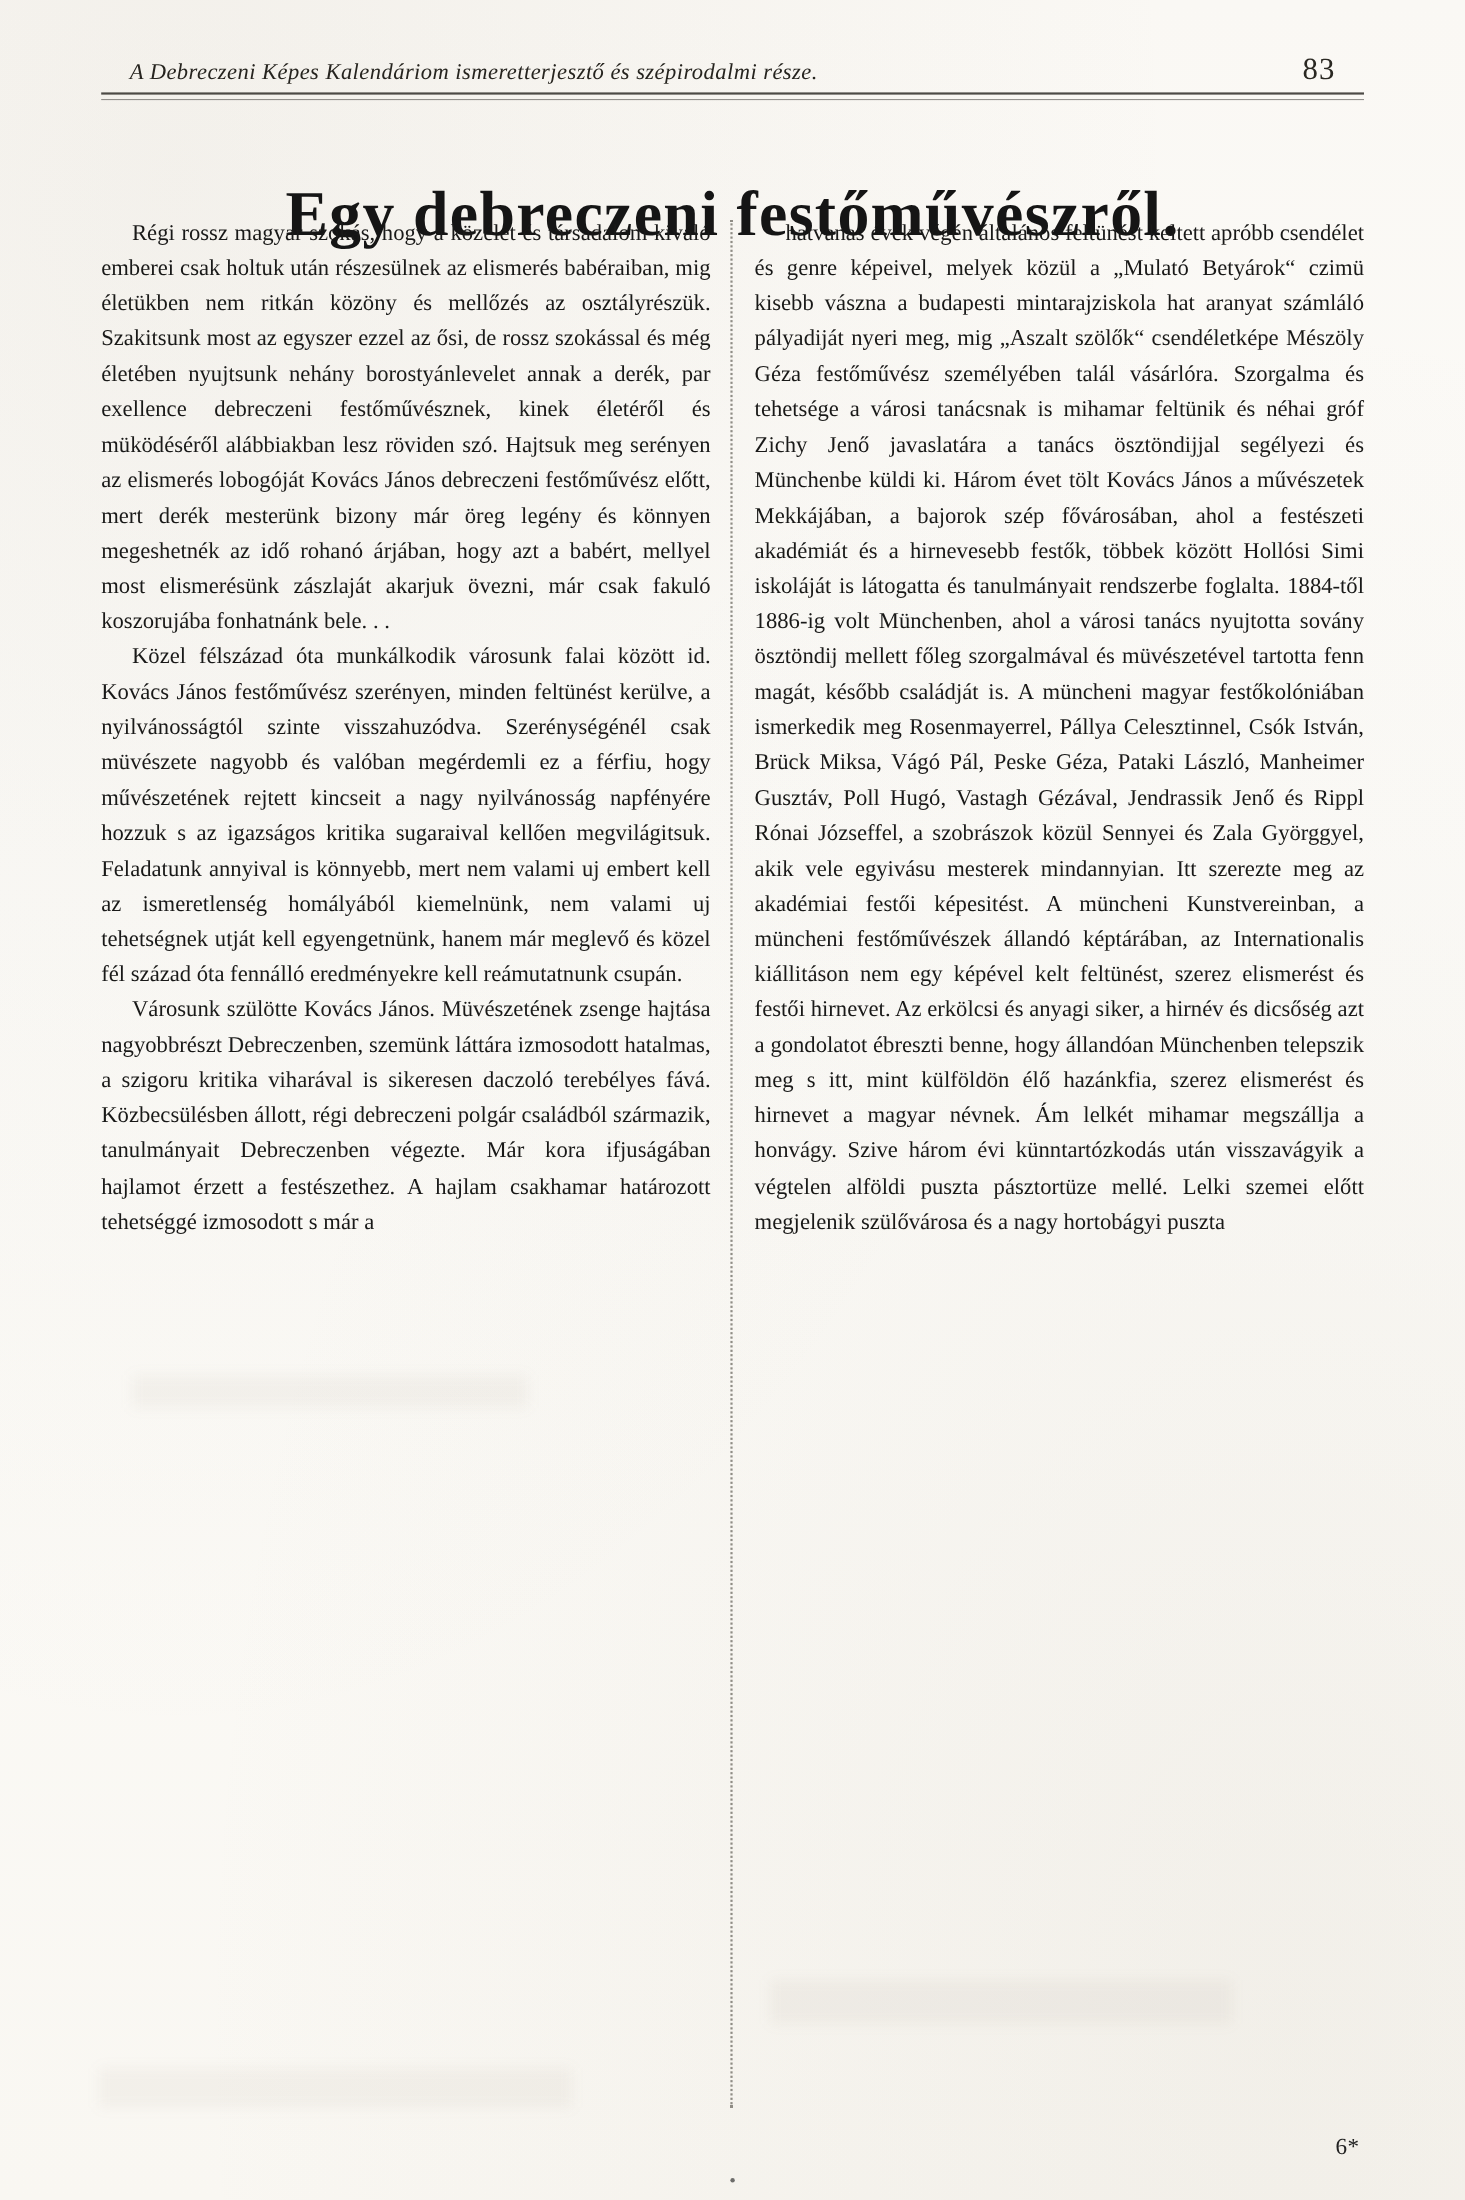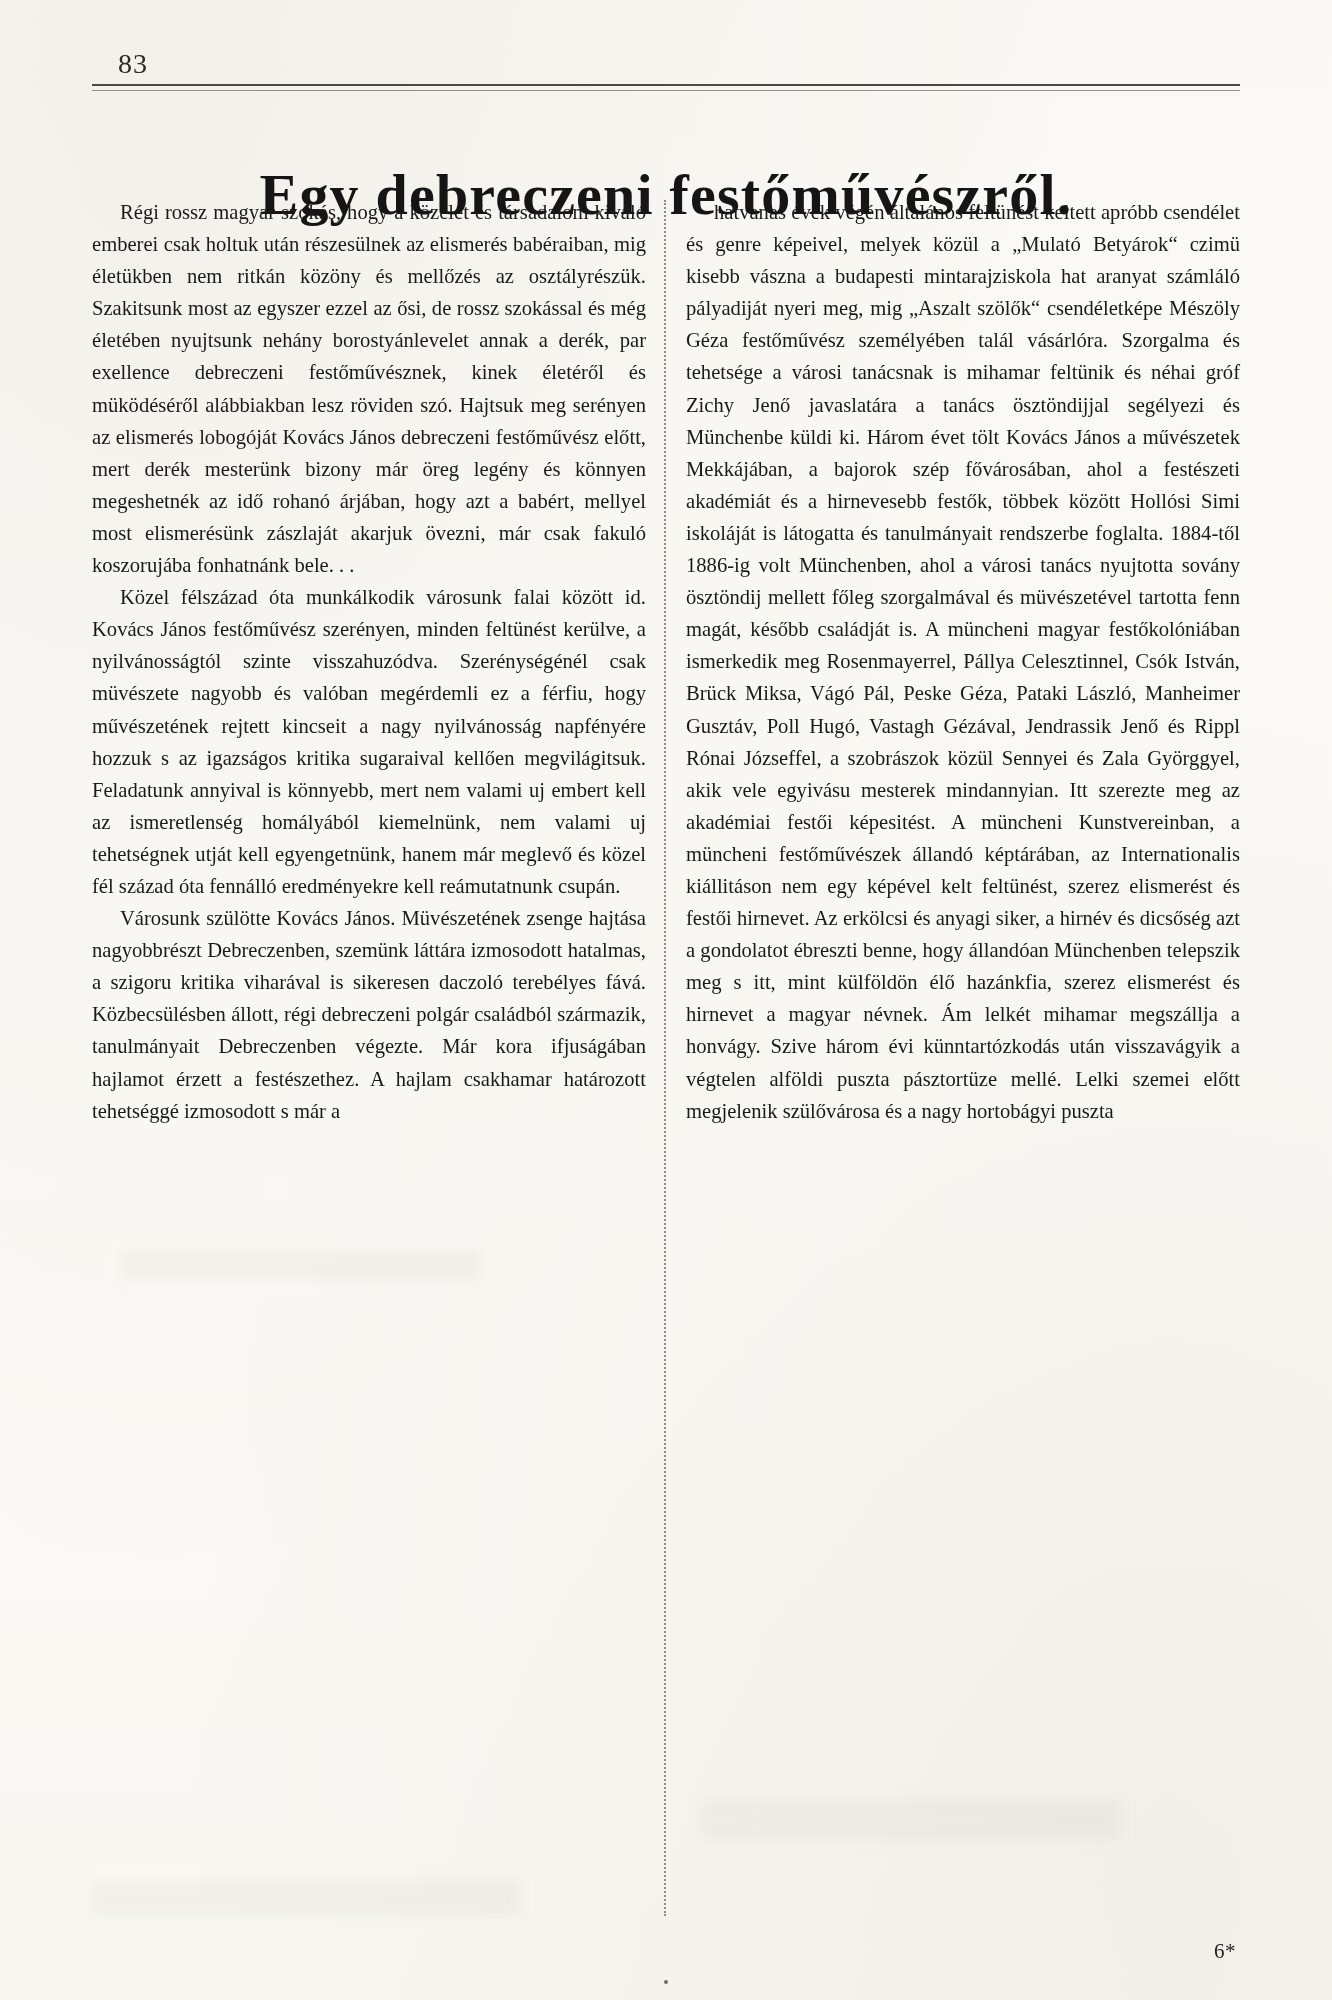--- a/index.html
+++ b/index.html
@@ -142,20 +142,21 @@
 <body>
 
 <div class="page">
   <div class="paper-tone"></div>
 
   <div class="smudge" style="left:120px; top:1250px; width:360px; height:30px;"></div>
   <div class="smudge" style="left:700px; top:1800px; width:420px; height:40px;"></div>
   <div class="smudge" style="left:90px; top:1880px; width:430px; height:36px;"></div>
 
   <div class="running-head">
+    <div class="rh-title">A Debreczeni Képes Kalendáriom ismeretterjesztő és szépirodalmi része.</div>
     <div class="rh-page">83</div>
   </div>
 
   <div class="head-rule"></div>
   <div class="head-rule thin"></div>
 
   <h1 class="article-title">Egy debreczeni festőművészről.</h1>
 
   <div class="col-divider"></div>
 

